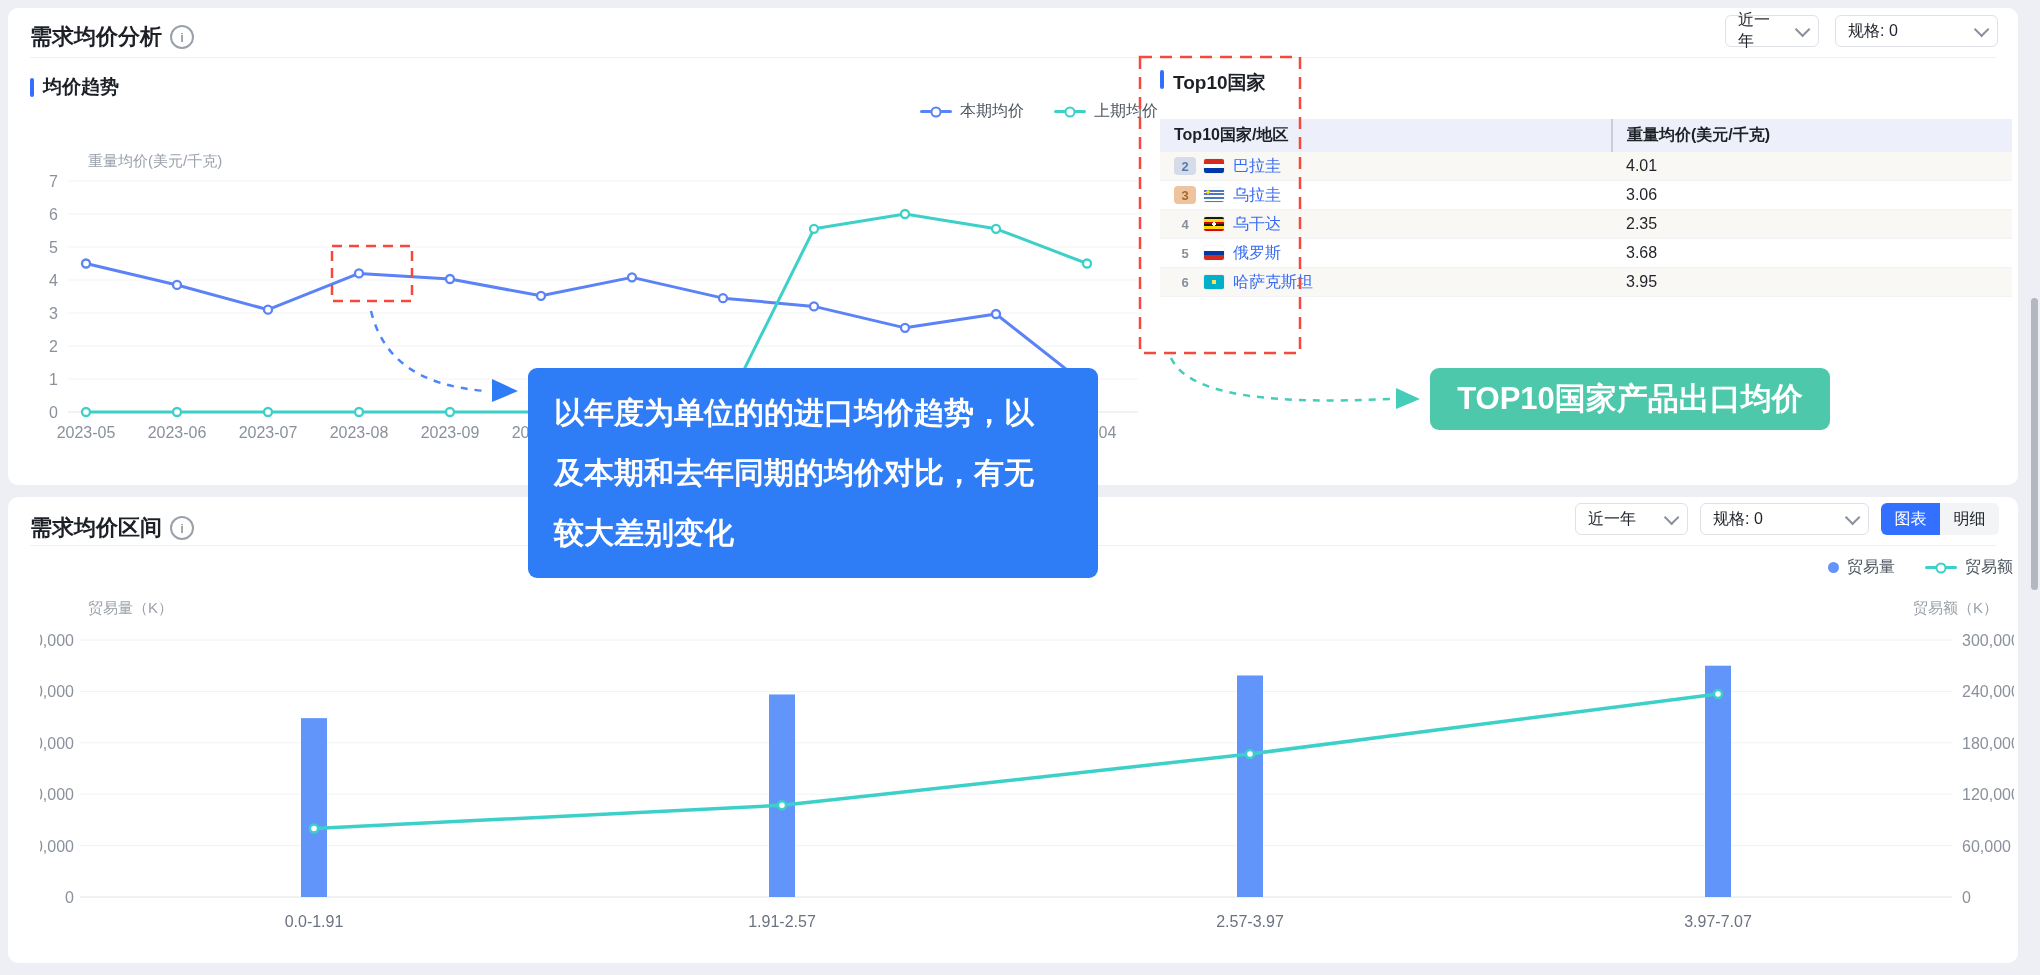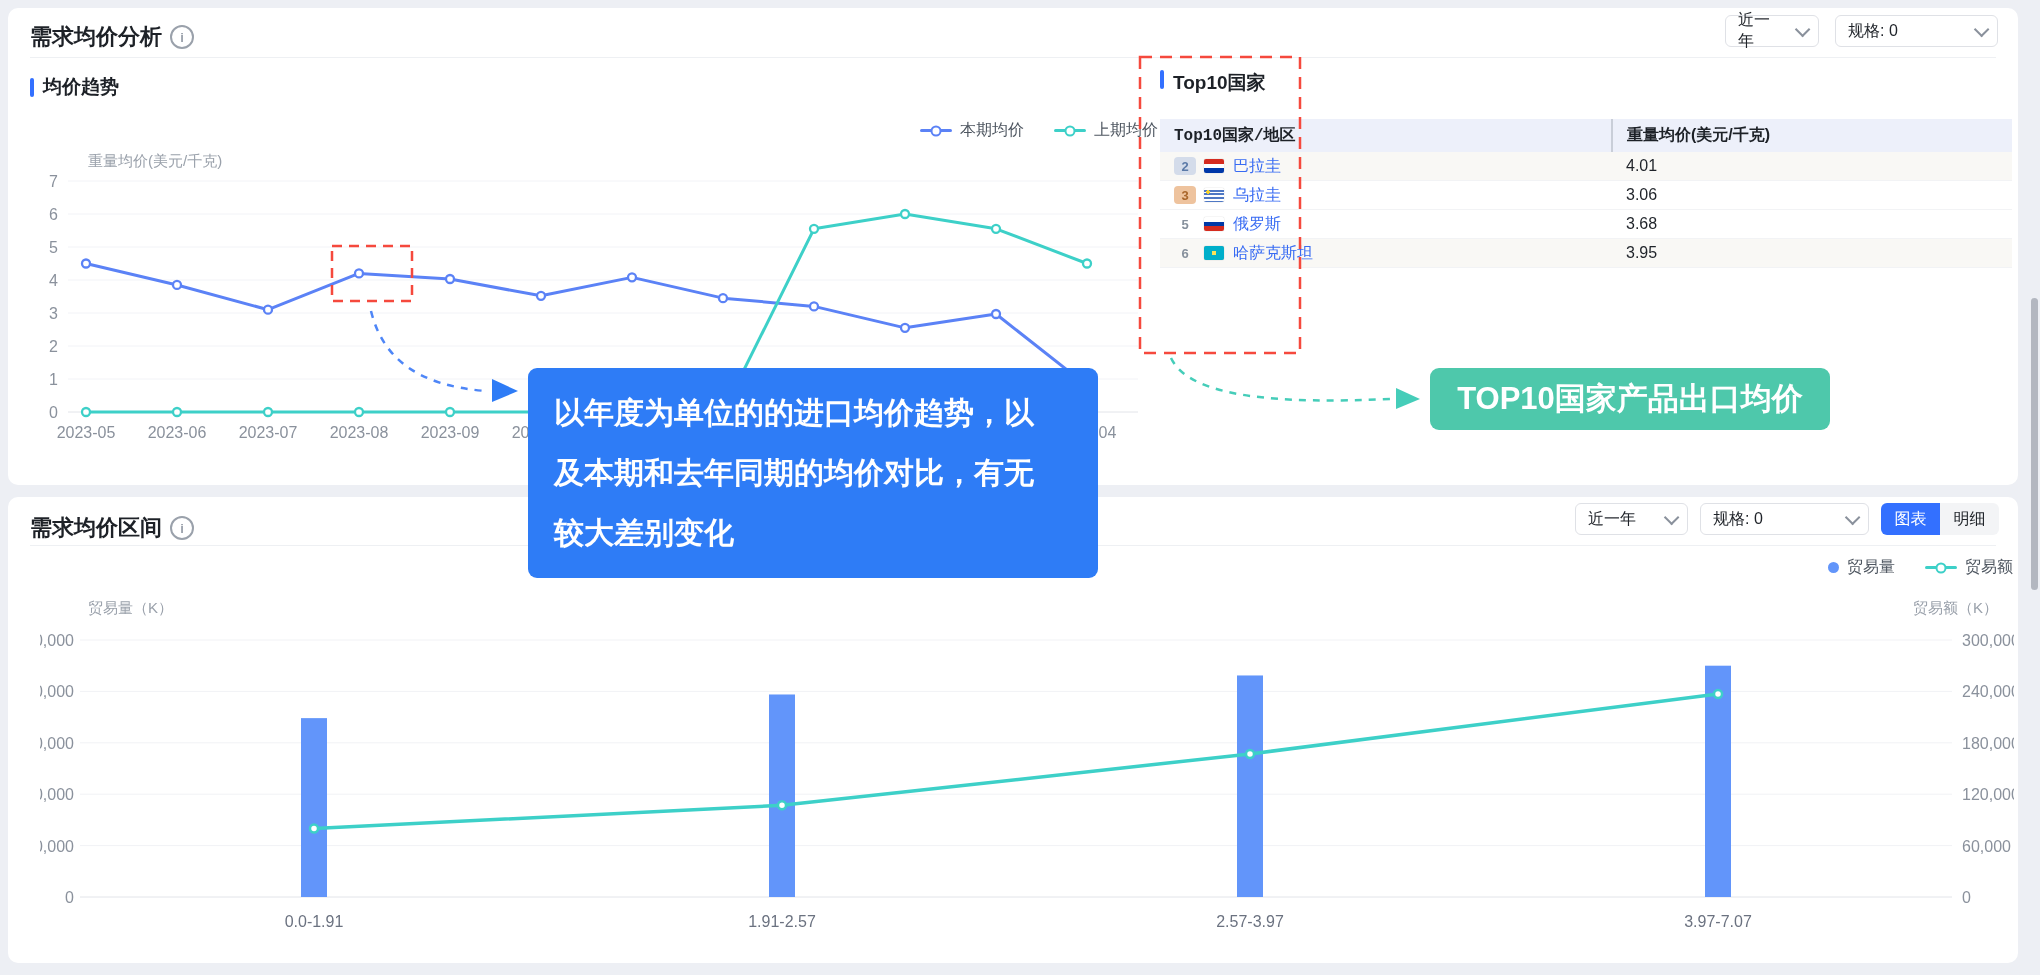--- a/index.html
+++ b/index.html
@@ -105,21 +105,21 @@
       <span>规格: 0</span>
       <i class="chev"></i>
     </div>
     <div class="divider" style="top:49px;"></div>
 
     <div class="subtitle" style="left:22px;top:66px;">
       <span class="blue-bar"></span>
       <span>均价趋势</span>
     </div>
 
-    <div class="legend" style="left:912px;top:112px;">
+    <div class="legend" style="left:912px;top:93px;">
         <span class="lg-item">
           <span class="lg-line" style="background: rgb(91, 130, 246);">
             <span class="lg-ring" style="border-color: rgb(91, 130, 246);"></span>
           </span>
           <span>本期均价</span>
         </span>
         <span class="lg-item">
           <span class="lg-line" style="background: rgb(61, 208, 200);">
             <span class="lg-ring" style="border-color: rgb(61, 208, 200);"></span>
           </span>
@@ -185,32 +185,36 @@
         <circle cx="1049" cy="90.5" r="4" fill="#fff" stroke="#3dd0c8" stroke-width="2.3"></circle>
       </svg>
 
     <div class="top10-title">
       <span class="blue-bar"></span>
       <span>Top10国家</span>
     </div>
     <table class="top10-table">
       <thead>
         <tr>
-          <th style="width:423px;font-family:Liberation Mono, monospace;">Top10国家/地区</th>
+          <th style="width:423px;">Top10国家/地区</th>
           <th class="val">重量均价(美元/千克)</th>
         </tr>
       </thead>
       <tbody>
           <tr class="alt">
             <td><span class="rank rank-2">2</span><span class="flag flag-paraguay-icon"></span><span class="country">巴拉圭</span></td>
             <td>4.01</td>
           </tr>
           <tr>
             <td><span class="rank rank-3">3</span><span class="flag flag-uruguay-icon"></span><span class="country">乌拉圭</span></td>
             <td>3.06</td>
+          </tr>
+          <tr class="alt">
+            <td><span class="rank rank-4">4</span><span class="flag flag-uganda-icon"></span><span class="country">乌干达</span></td>
+            <td>2.35</td>
           </tr>
           <tr>
             <td><span class="rank rank-5">5</span><span class="flag flag-russia-icon"></span><span class="country">俄罗斯</span></td>
             <td>3.68</td>
           </tr>
           <tr class="alt">
             <td><span class="rank rank-6">6</span><span class="flag flag-kazakhstan-icon"></span><span class="country">哈萨克斯坦</span></td>
             <td>3.95</td>
           </tr>
         </tbody>

